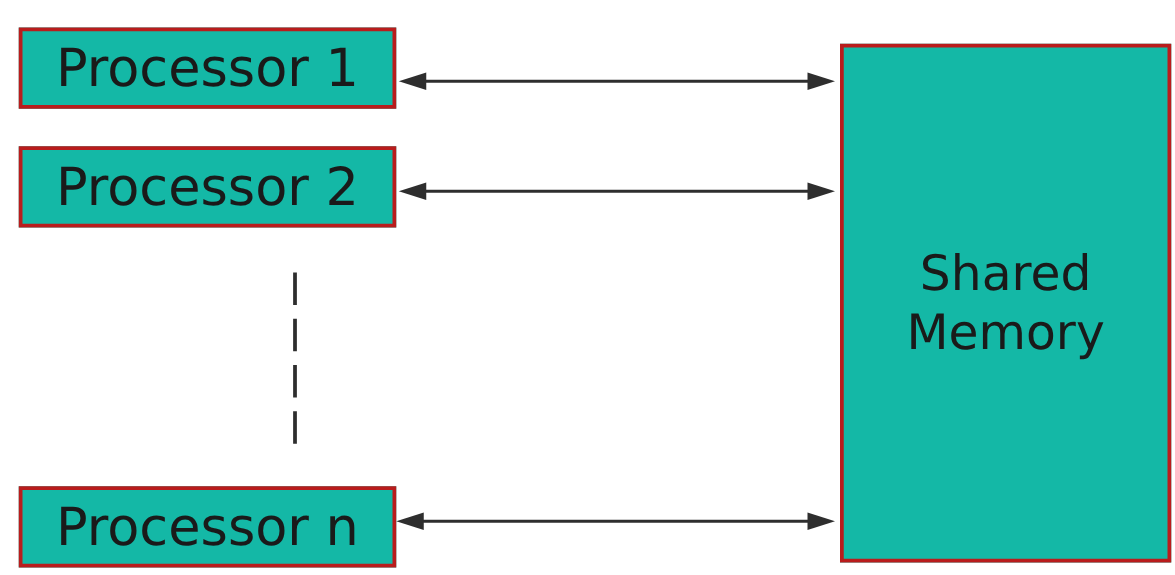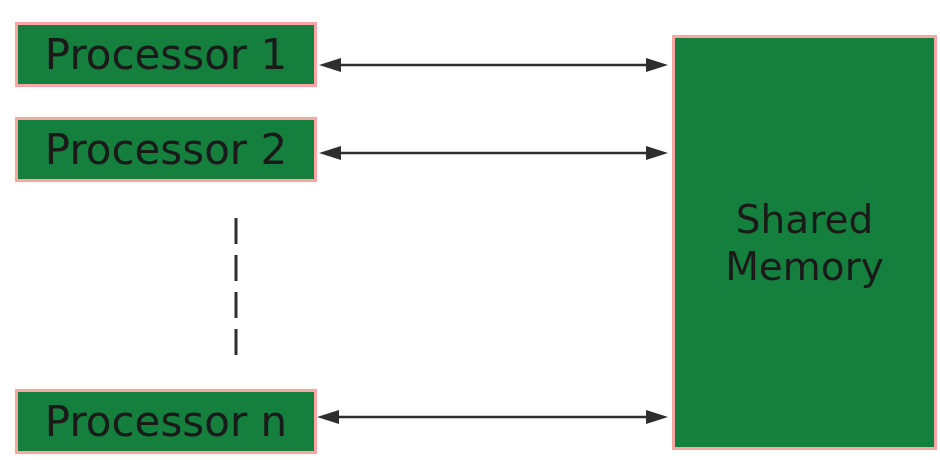--- a/index.html
+++ b/index.html
@@ -11,22 +11,22 @@
     position: relative;
     width: 940px;
     height: 460px;
     background: #ffffff;
     font-family: "DejaVu Sans", "Liberation Sans", sans-serif;
     overflow: hidden;
   }
   .node {
     position: absolute;
     box-sizing: border-box;
-    border: 3px solid #fca5a5;
-    background: #15803d;
+    border: 3px solid #b91c1c;
+    background: #14b8a6;
     display: flex;
     align-items: center;
     justify-content: center;
     color: #1a1a1a;
   }
   .processor {
     left: 15px;
     width: 302px;
     height: 65px;
     font-size: 42px;

